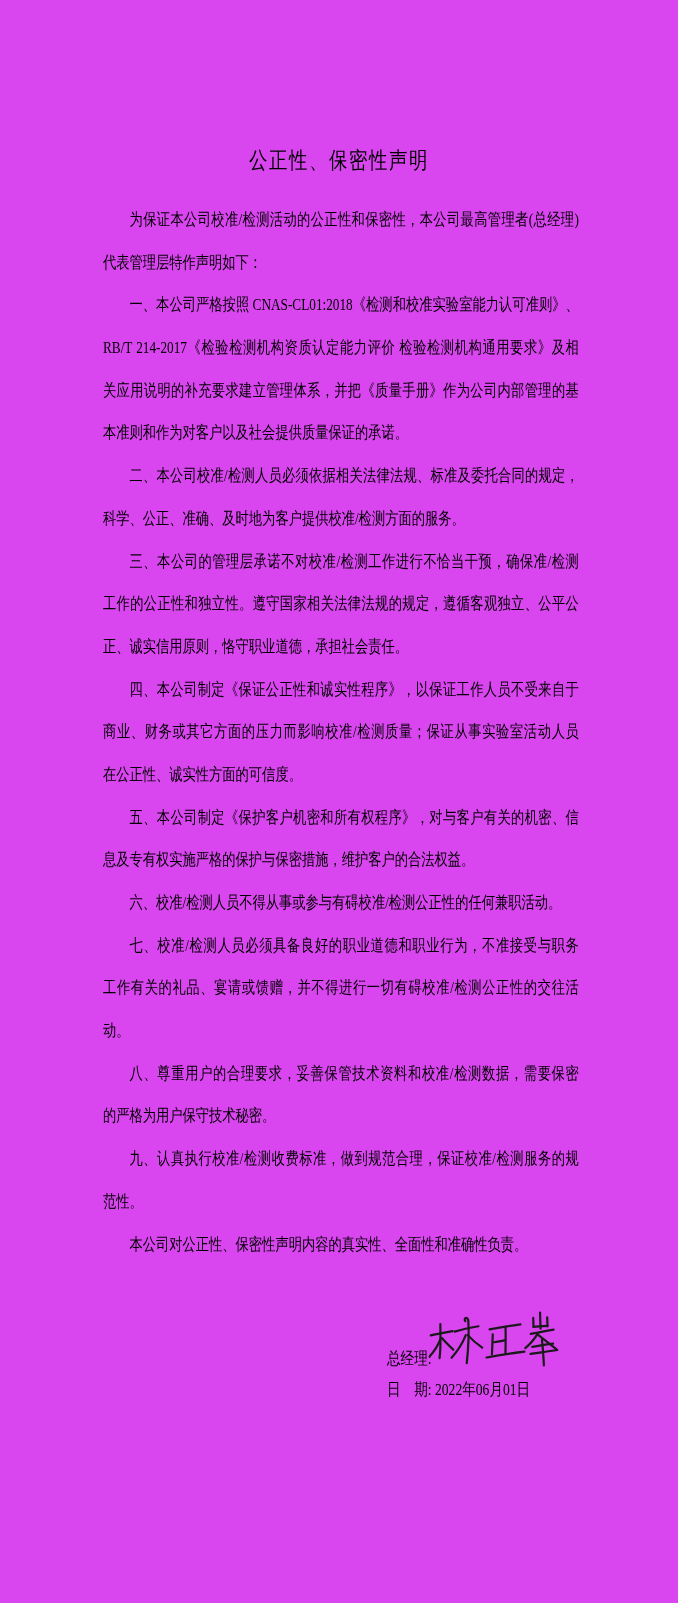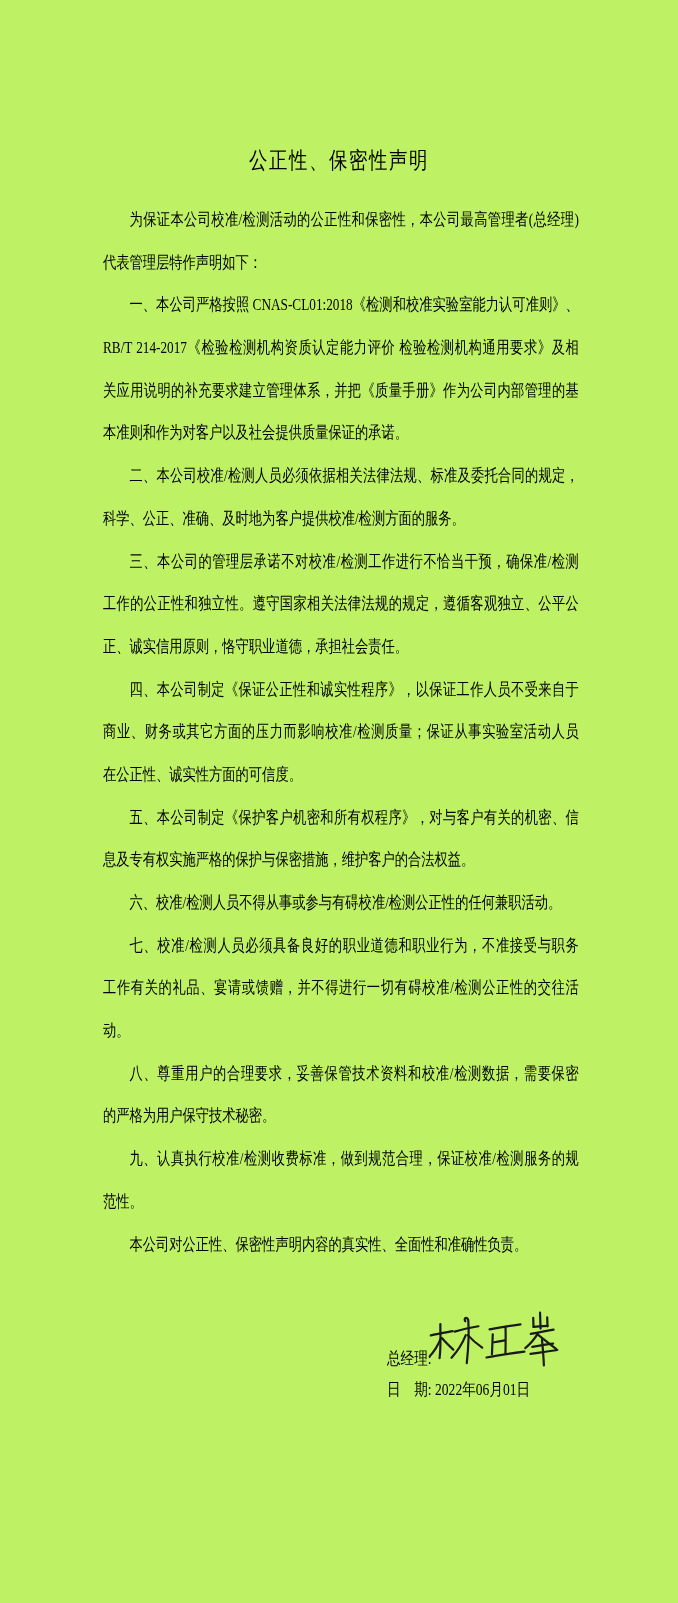--- a/index.html
+++ b/index.html
@@ -6,21 +6,21 @@
   body {
     width: 678px; height: 1603px;
     background: #ffffff;
     color: #000000;
     font-family: "Liberation Serif", "DejaVu Serif", serif;
     position: relative;
     overflow: hidden;
   }
   .page {
     position: absolute; inset: 0;
-    background: #bef264;
+    background: #d946ef;
   }
   .doc-title {
     position: absolute;
     top: 143px; left: 0; width: 678px;
     text-align: center;
     font-size: 23px;
     letter-spacing: 2px;
     line-height: 36px;
     transform: scaleX(0.8);
     transform-origin: 50% 0;

